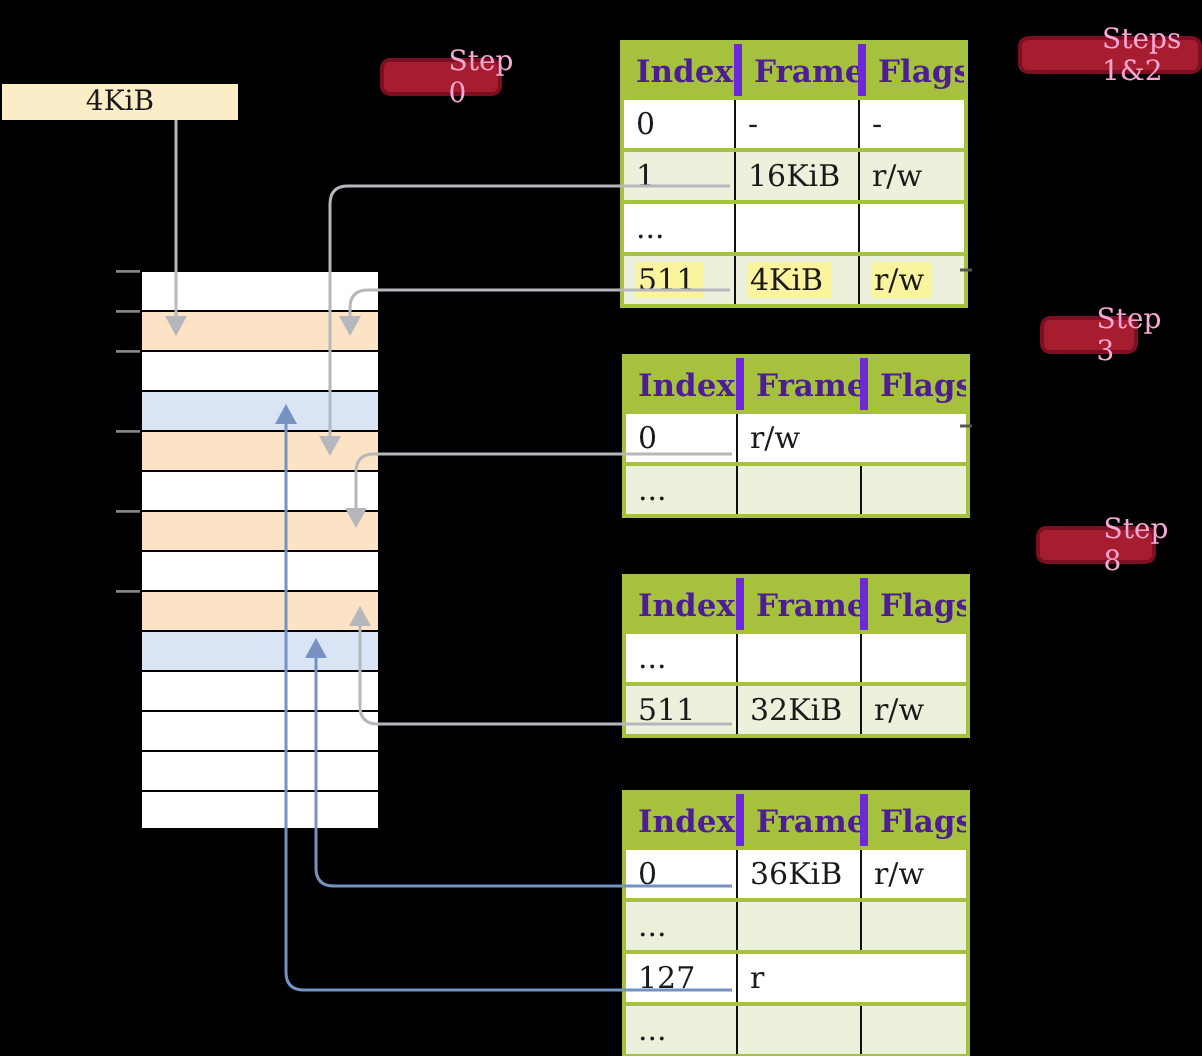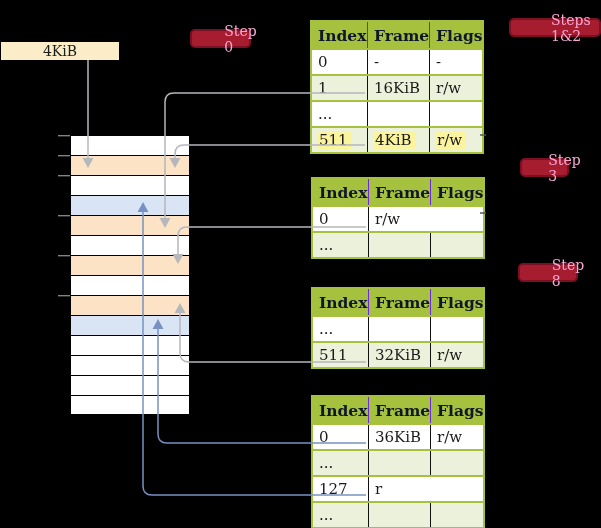--- a/index.html
+++ b/index.html
@@ -45,22 +45,22 @@
   .pt-row{display:flex;height:26px;box-sizing:border-box;}
   .pt-row + .pt-row{border-top:2px solid var(--table-green);}
   .pt-row.shaded{background:var(--table-shade);}
   .pt-cell{
     box-sizing:border-box;display:flex;align-items:center;
     padding-left:6px;font-size:15px;color:#1a1a1a;overflow:hidden;white-space:nowrap;
   }
   .c0{width:55px;} .c1{width:62px;} .c2{width:53px;}
   .pt-row .pt-cell + .pt-cell{border-left:1.5px solid #101010;}
   .pt-head{background:var(--table-green);}
-  .pt-head .pt-cell{color:#0f172a;font-weight:bold;font-size:15.5px;}
-  .pt-head .pt-cell + .pt-cell{border-left:1px solid #6d28d9;}
+  .pt-head .pt-cell{color:#4c1d95;font-weight:bold;font-size:15.5px;}
+  .pt-head .pt-cell + .pt-cell{border-left:4px solid #6d28d9;}
   .hl{background:var(--highlight-yellow);padding:0 4px 0 1px;}
   
   .overlay{position:absolute;left:0;top:0;z-index:5;pointer-events:none;}
   .conn{fill:none;stroke-width:1.5px;}
   .conn-gray{stroke:var(--connector-gray);}
   .conn-blue{stroke:var(--connector-blue);}
   .head-gray{fill:var(--connector-gray);}
   .head-blue{fill:var(--connector-blue);}
   .tick{stroke:var(--tick-gray);stroke-width:1.3px;}
   .stub{stroke:#565656;stroke-width:1.5px;}

